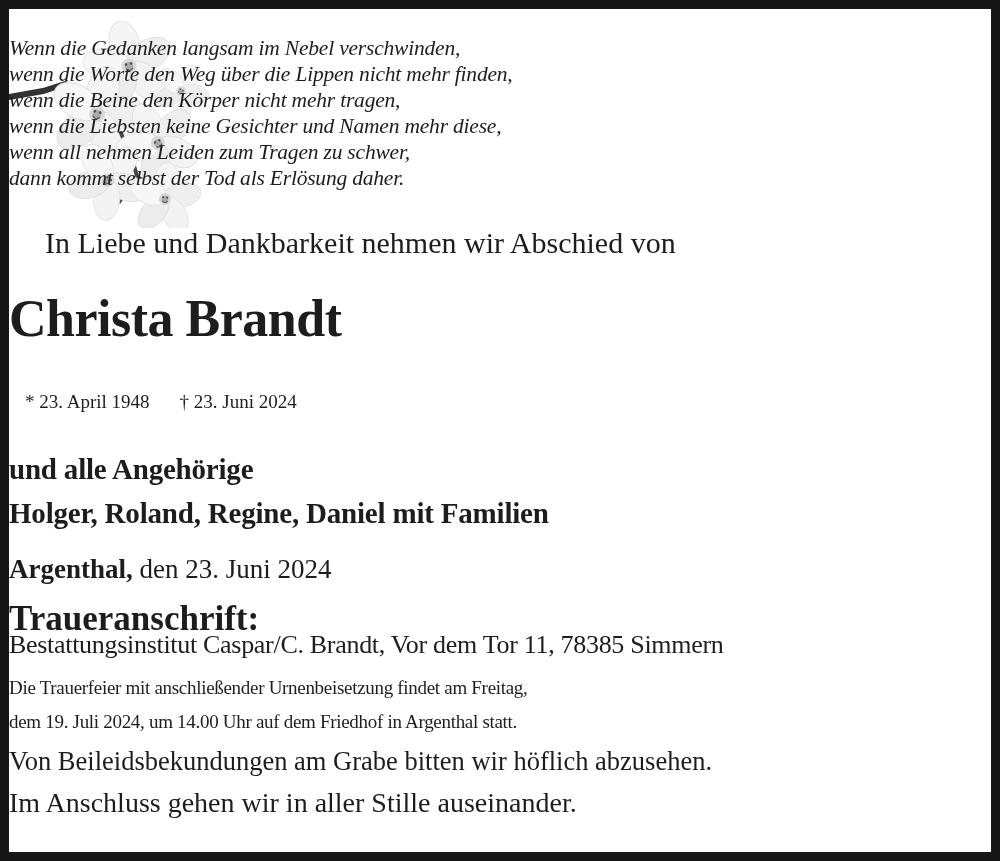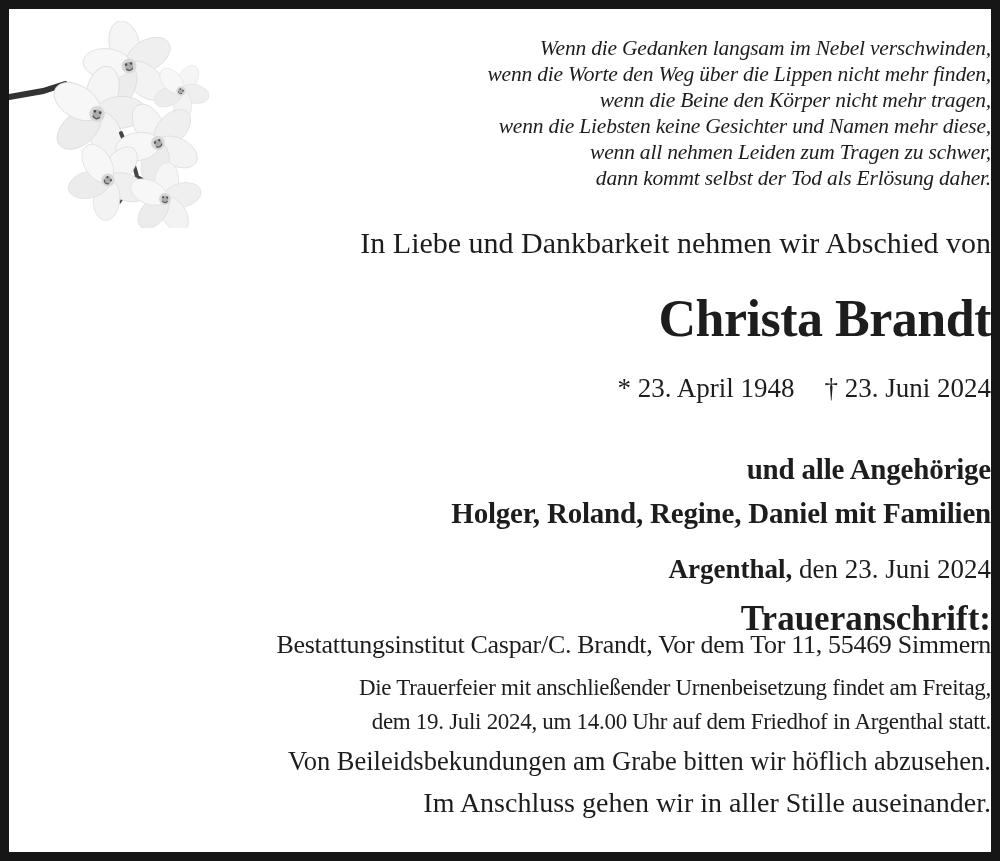--- a/index.html
+++ b/index.html
@@ -7,52 +7,52 @@
     position: relative;
     width: 1000px;
     height: 861px;
     box-sizing: border-box;
     border: 9px solid var(--border, #161616);
     background: var(--bg, #ffffff);
     overflow: hidden;
     font-family: "Liberation Serif", "DejaVu Serif", serif;
     color: var(--ink, #1d1d1d);
   }
-  .line { position: absolute; left: 0; right: 0; text-align: right; white-space: nowrap; }
+  .line { position: absolute; left: 0; right: 0; text-align: left; white-space: nowrap; }
 
   .poem {
     top: 26px;
     font-style: italic;
     font-size: 21.5px;
     line-height: 26px;
     letter-spacing: -0.2px;
   }
   .intro { top: 217px; font-size: 30px; padding-left: 36px; }
   .deceased-name {
     top: 281px;
     font-size: 52px;
     font-weight: bold;
     letter-spacing: -0.5px;
     line-height: 1.1;
   }
   .maiden { top: 355px; font-size: 25px; }
-  .dates { top: 364px; font-size: 27px; }
+  .dates { top: 382px; font-size: 19px; padding-left: 16px; }
   .dates .death { margin-left: 30px; }
   .mourners {
     top: 438px;
     font-size: 29px;
     font-weight: bold;
     line-height: 44px;
     letter-spacing: -0.2px;
   }
   .place-date { top: 545px; font-size: 27px; }
   .place-date .place { font-weight: bold; }
   .condolence-heading { top: 590px; font-size: 35px; font-weight: bold; }
   .condolence-address { top: 621px; font-size: 26px; letter-spacing: -0.3px; }
-  .funeral { top: 662px; font-size: 23px; line-height: 33.5px; letter-spacing: -0.3px; }
+  .funeral { top: 662px; font-size: 19px; line-height: 33.5px; letter-spacing: -0.3px; }
   .note-grave { top: 737px; font-size: 26.5px; }
   .note-closing { top: 778px; font-size: 28px; }
 
   .orchid {
     position: absolute;
     top: 12px;
     left: 0;
     width: 212px;
     height: 207px;
   }
@@ -106,21 +106,21 @@
   <div class="line mourners">
     <div>und alle Angehörige</div>
     <div>Holger, Roland, Regine, Daniel mit Familien</div>
   </div>
 
   <div class="line place-date">
     <span class="place">Argenthal,</span><span> den 23. Juni 2024</span>
   </div>
 
   <div class="line condolence-heading">Traueranschrift:</div>
-  <div class="line condolence-address">Bestattungsinstitut Caspar/C. Brandt, Vor dem Tor 11, 55469 Simmern</div>
+  <div class="line condolence-address">Bestattungsinstitut Caspar/C. Brandt, Vor dem Tor 11, 78385 Simmern</div>
 
   <div class="line funeral">
     <div>Die Trauerfeier mit anschließender Urnenbeisetzung findet am Freitag,</div>
     <div>dem 19. Juli 2024, um 14.00 Uhr auf dem Friedhof in Argenthal statt.</div>
   </div>
 
   <div class="line note-grave">Von Beileidsbekundungen am Grabe bitten wir höflich abzusehen.</div>
   <div class="line note-closing">Im Anschluss gehen wir in aller Stille auseinander.</div>
 
 </div>

